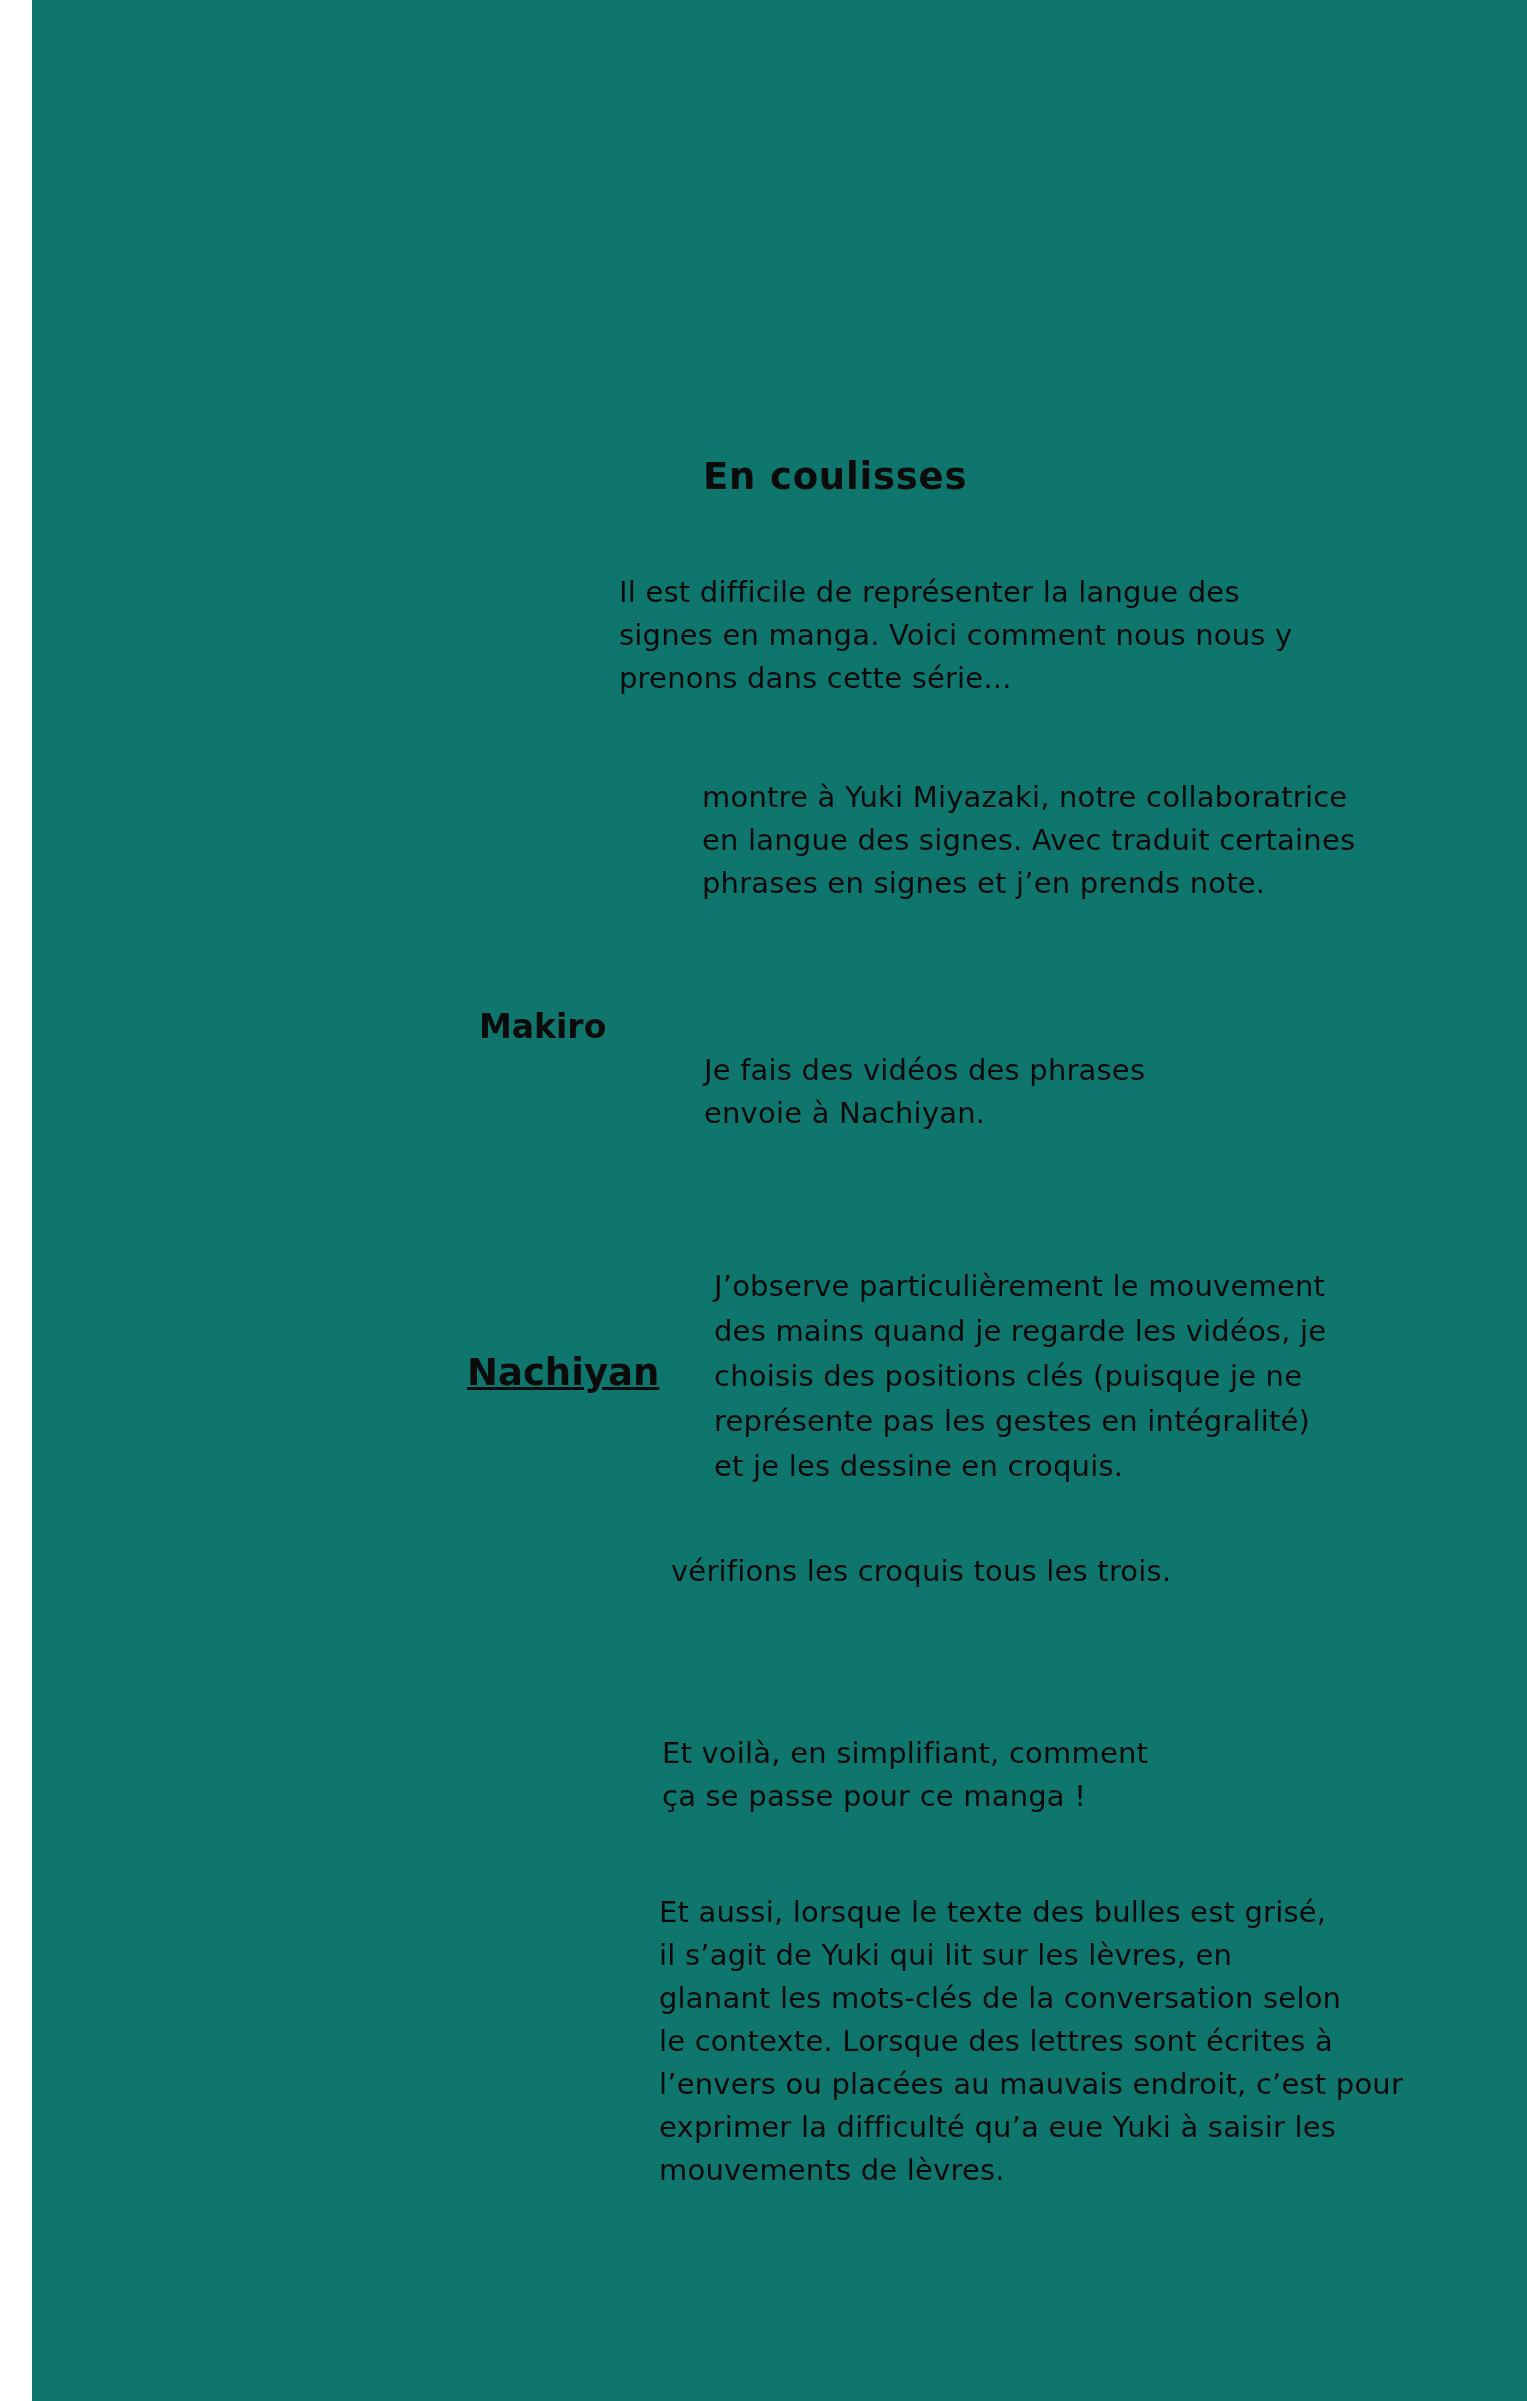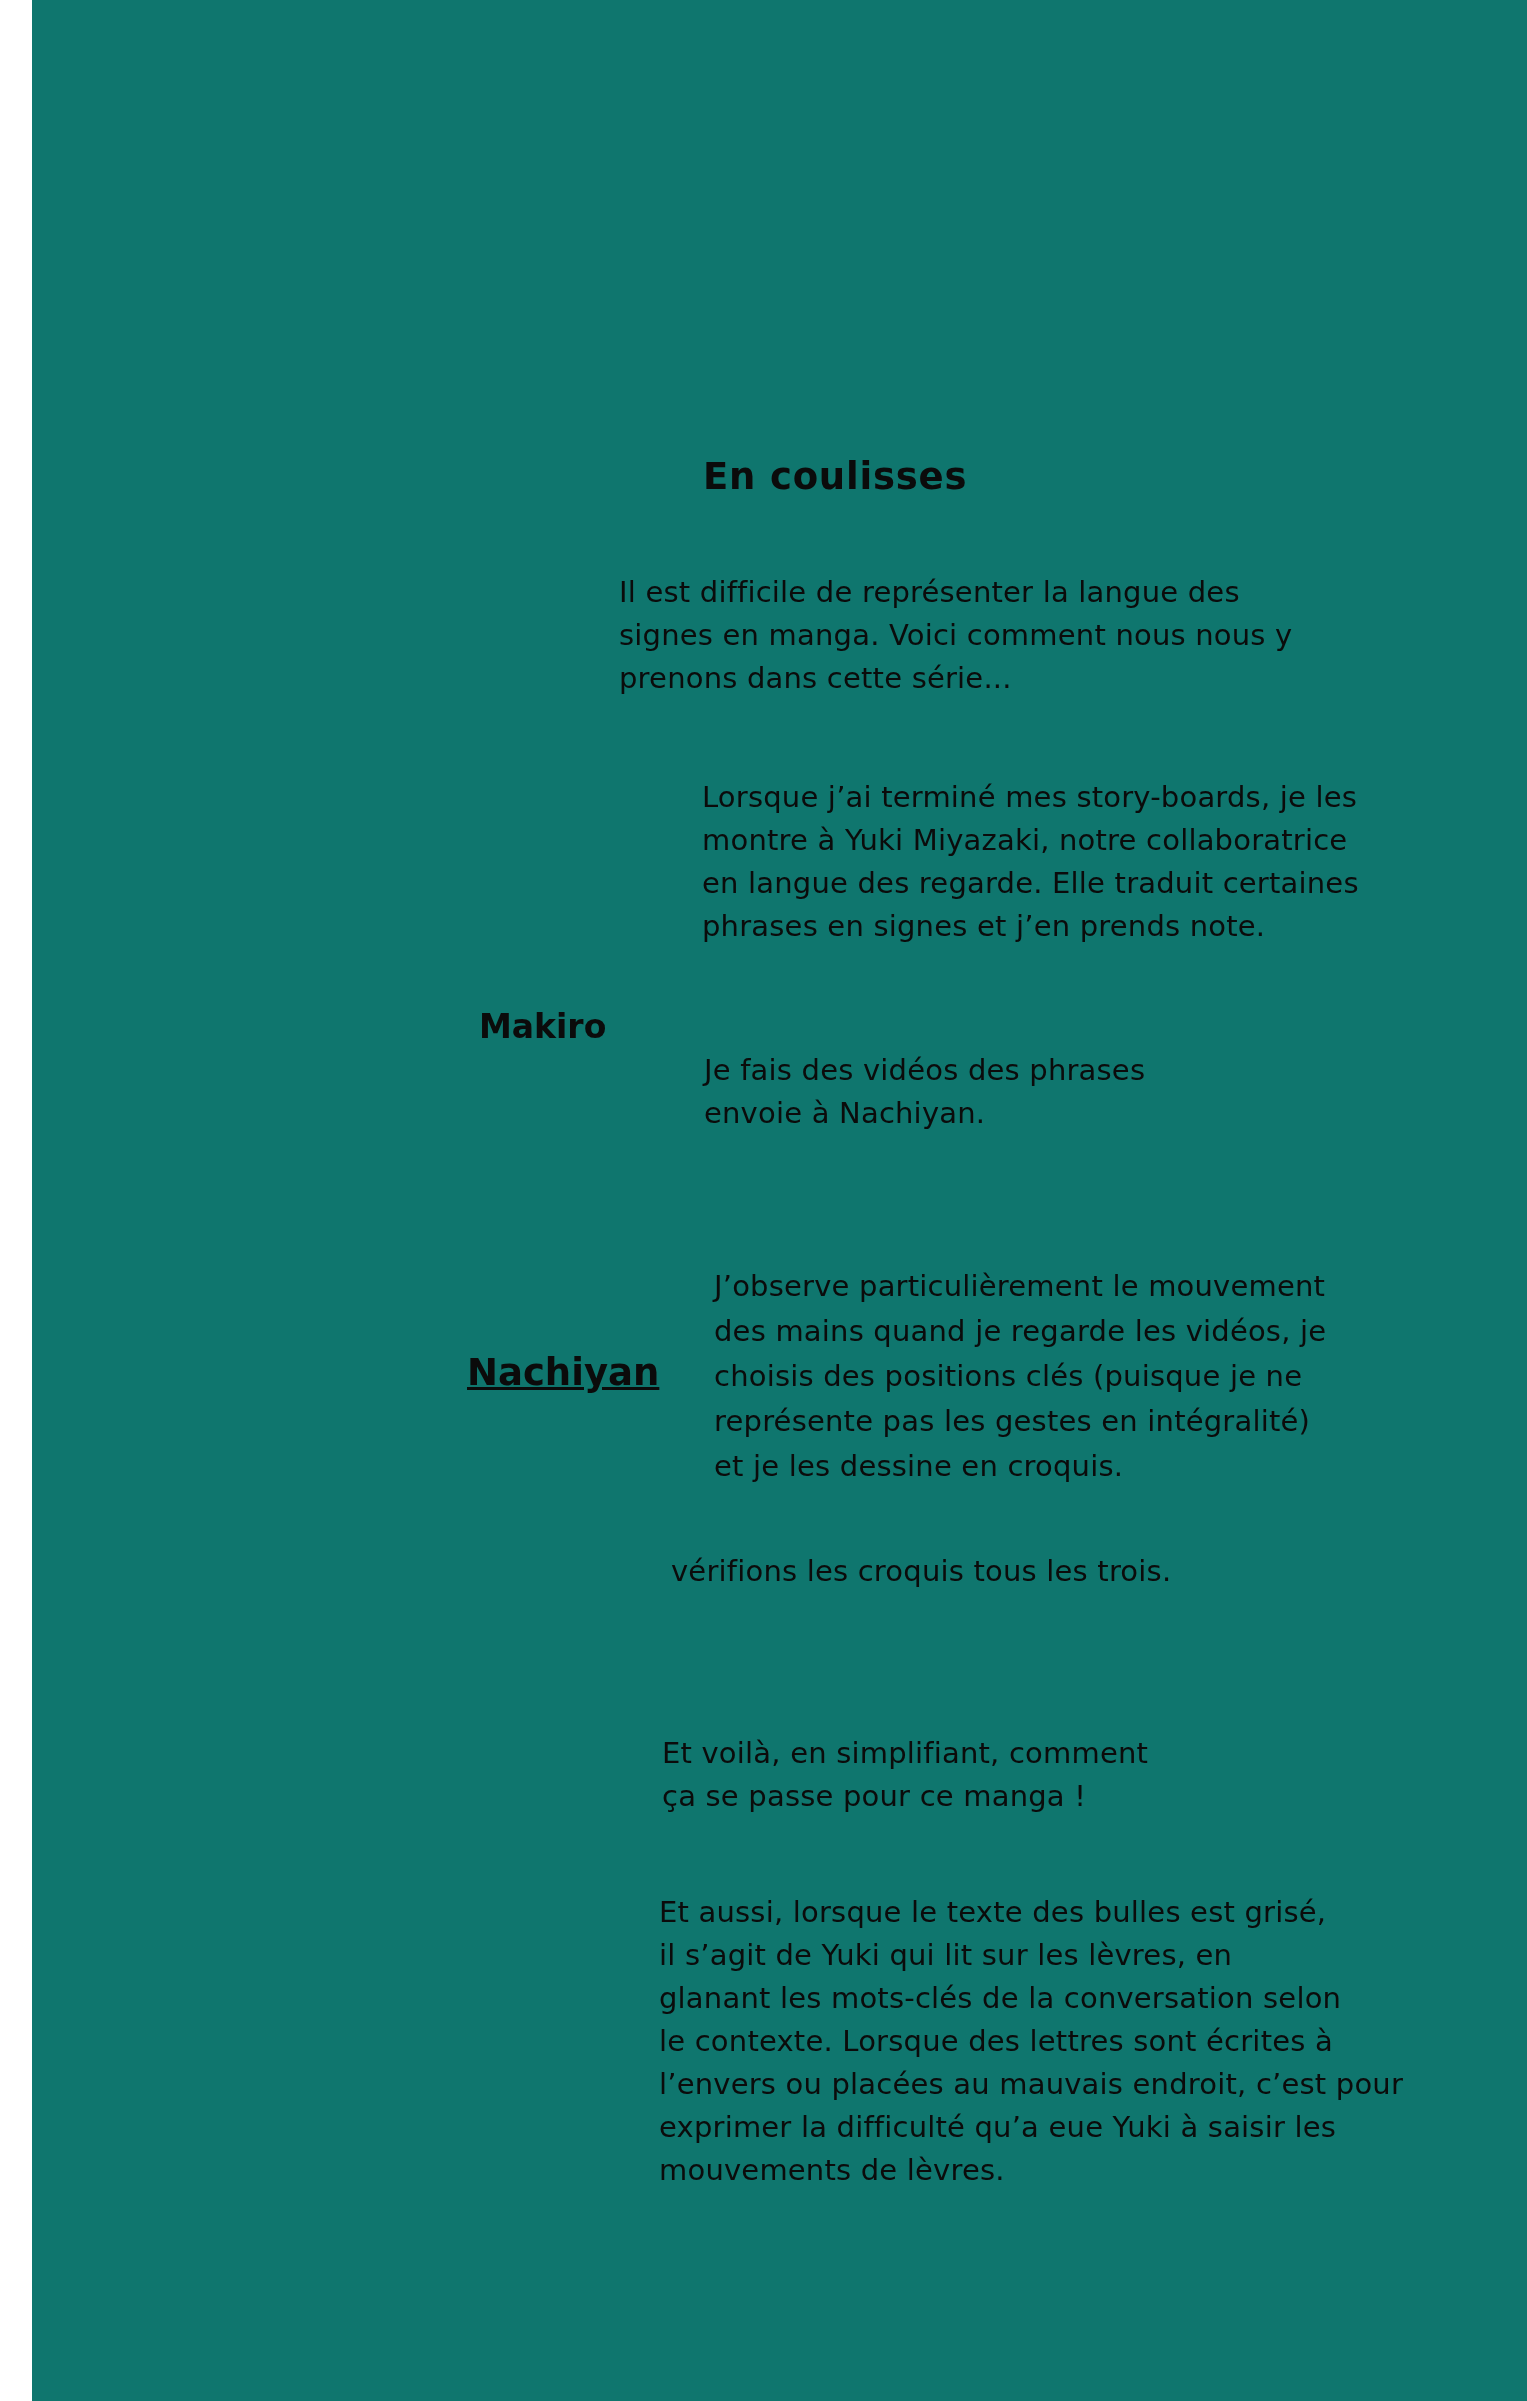--- a/index.html
+++ b/index.html
@@ -28,23 +28,22 @@
 
   <div class="title">En coulisses</div>
 
   <div class="block" style="left:587px; top:571px;">
     <span class="line">Il est difficile de représenter la langue des</span>
     <span class="line">signes en manga. Voici comment nous nous y</span>
     <span class="line">prenons dans cette série...</span>
   </div>
 
   <div class="block" style="left:670px; top:776px;">
-    <span class="line">Lorsque j’ai terminé mes story-boards, je les</span>
     <span class="line">montre à Yuki Miyazaki, notre collaboratrice</span>
-    <span class="line">en langue des regarde. Elle traduit certaines</span>
+    <span class="line">en langue des signes. Avec traduit certaines</span>
     <span class="line">phrases en signes et j’en prends note.</span>
   </div>
 
   <div class="name" style="left:447px; top:1007px; font-size:33px;">Makiro</div>
 
   <div class="block" style="left:672px; top:1049px;">
     <span class="line">Je fais des vidéos des phrases</span>
     <span class="line">envoie à Nachiyan.</span>
   </div>
 

